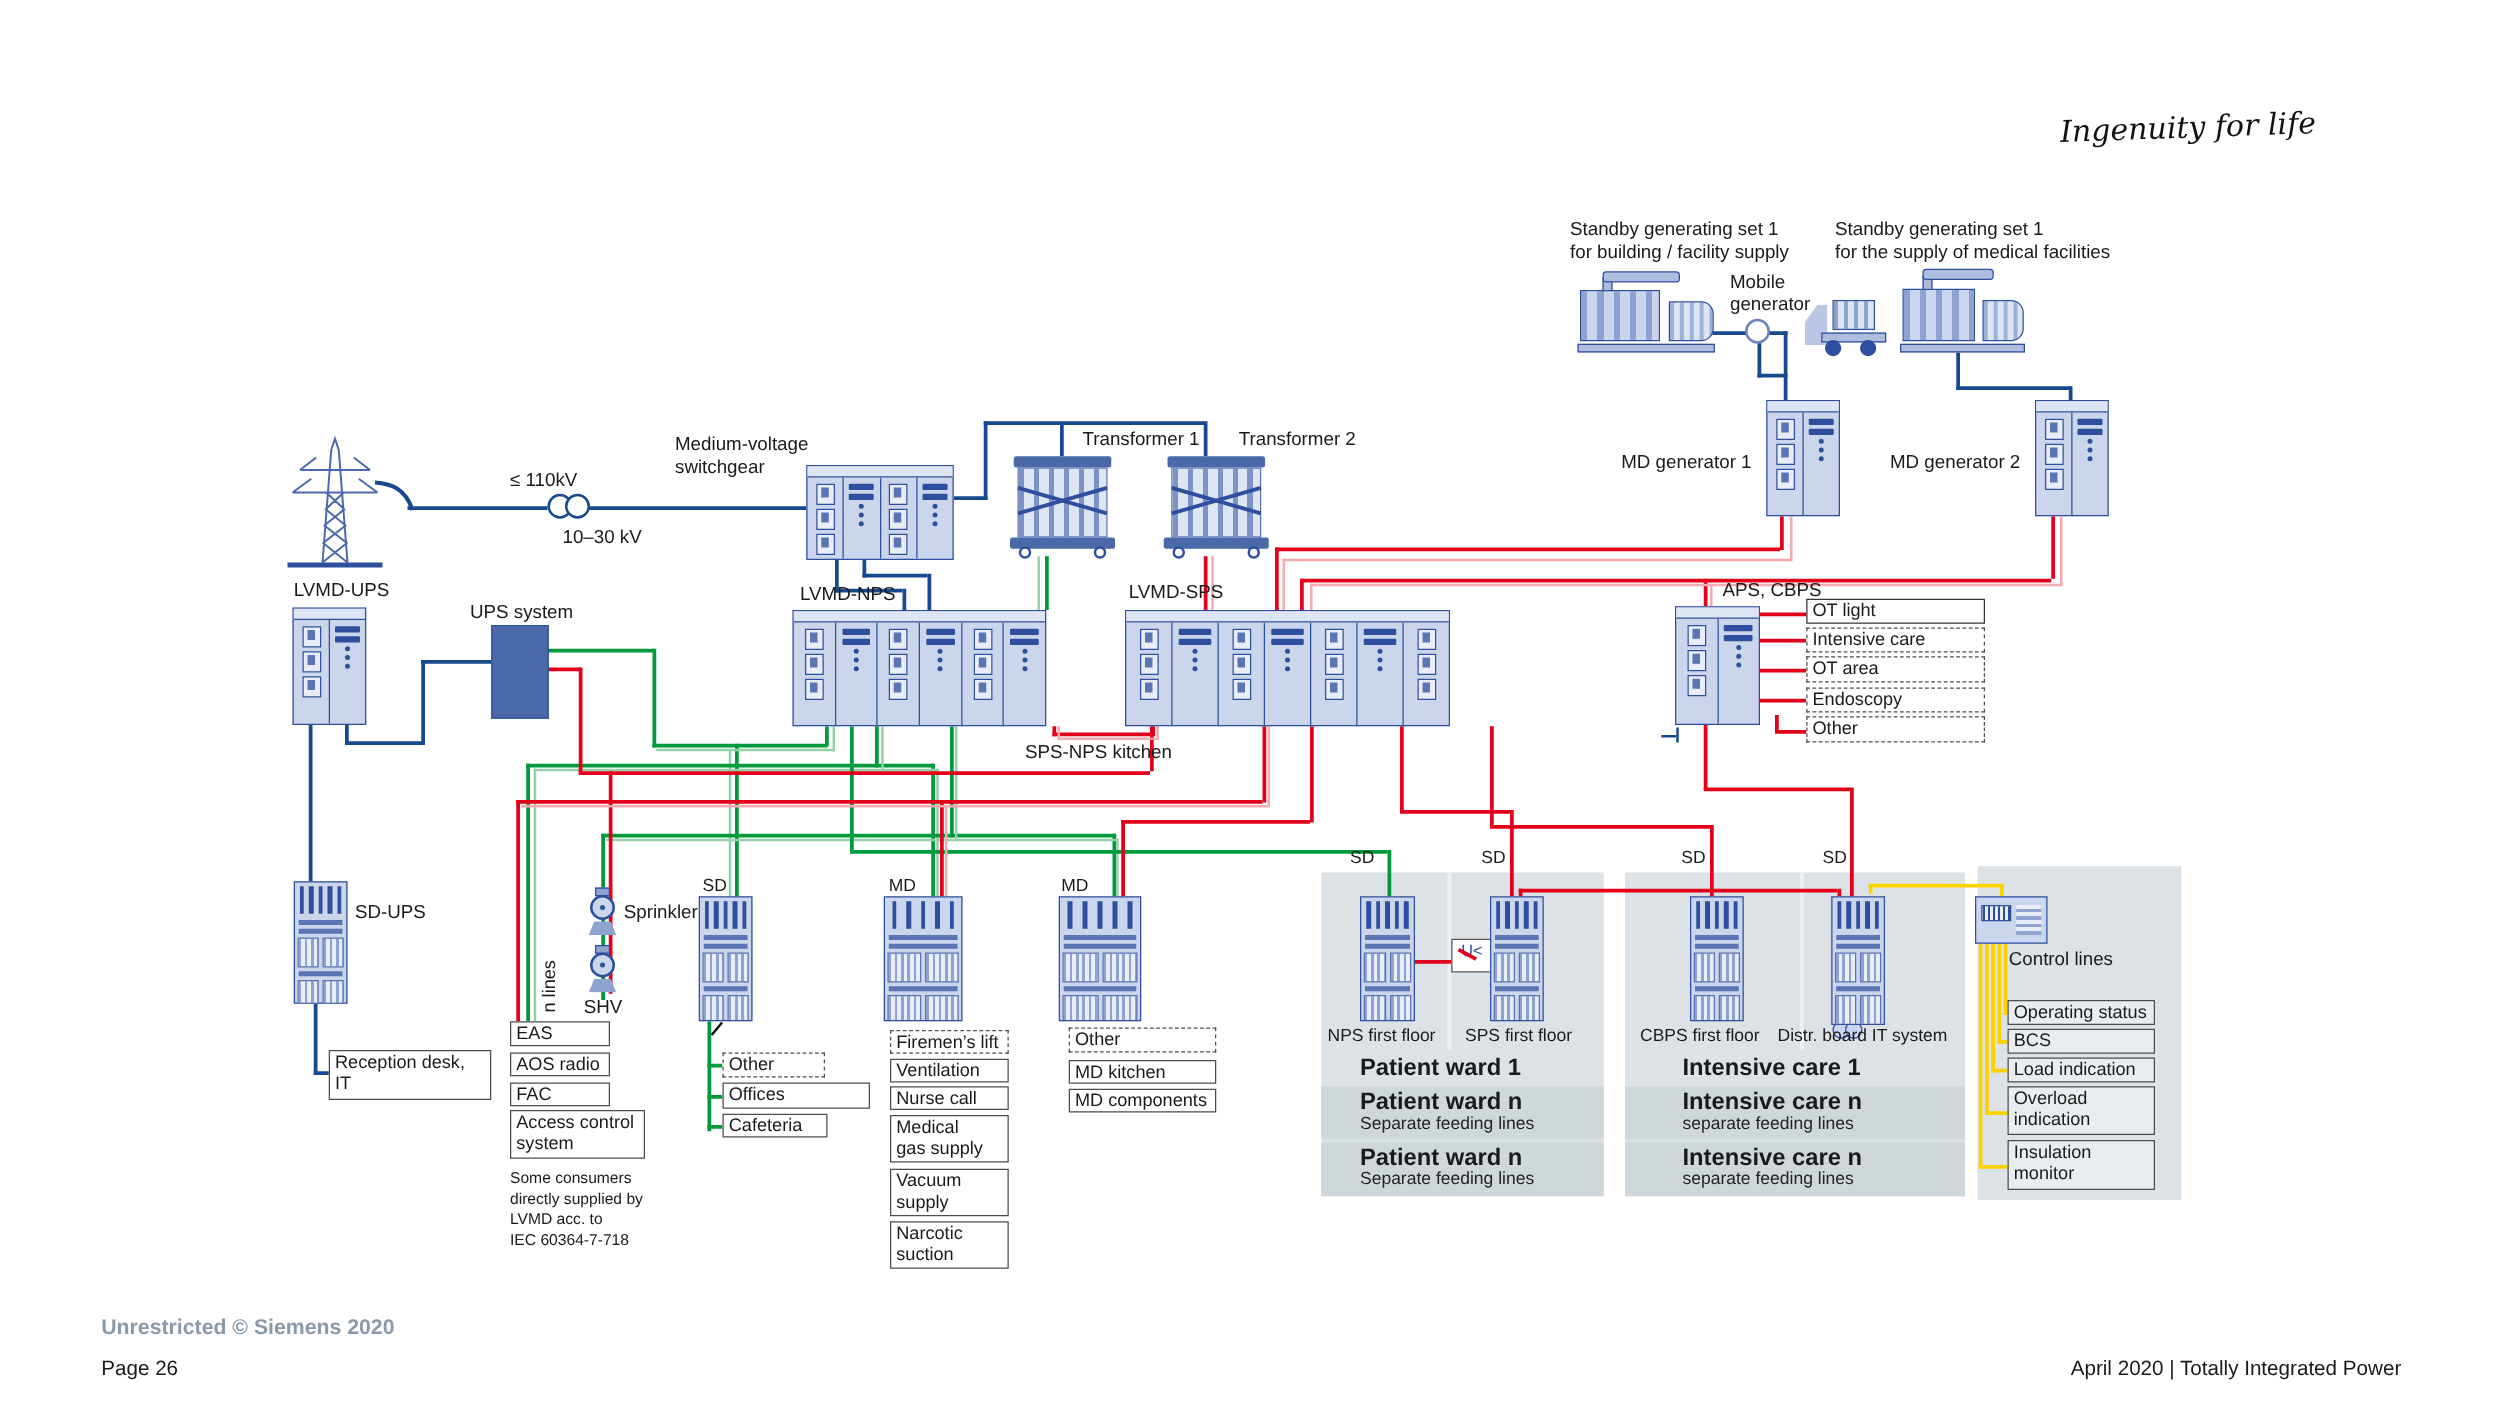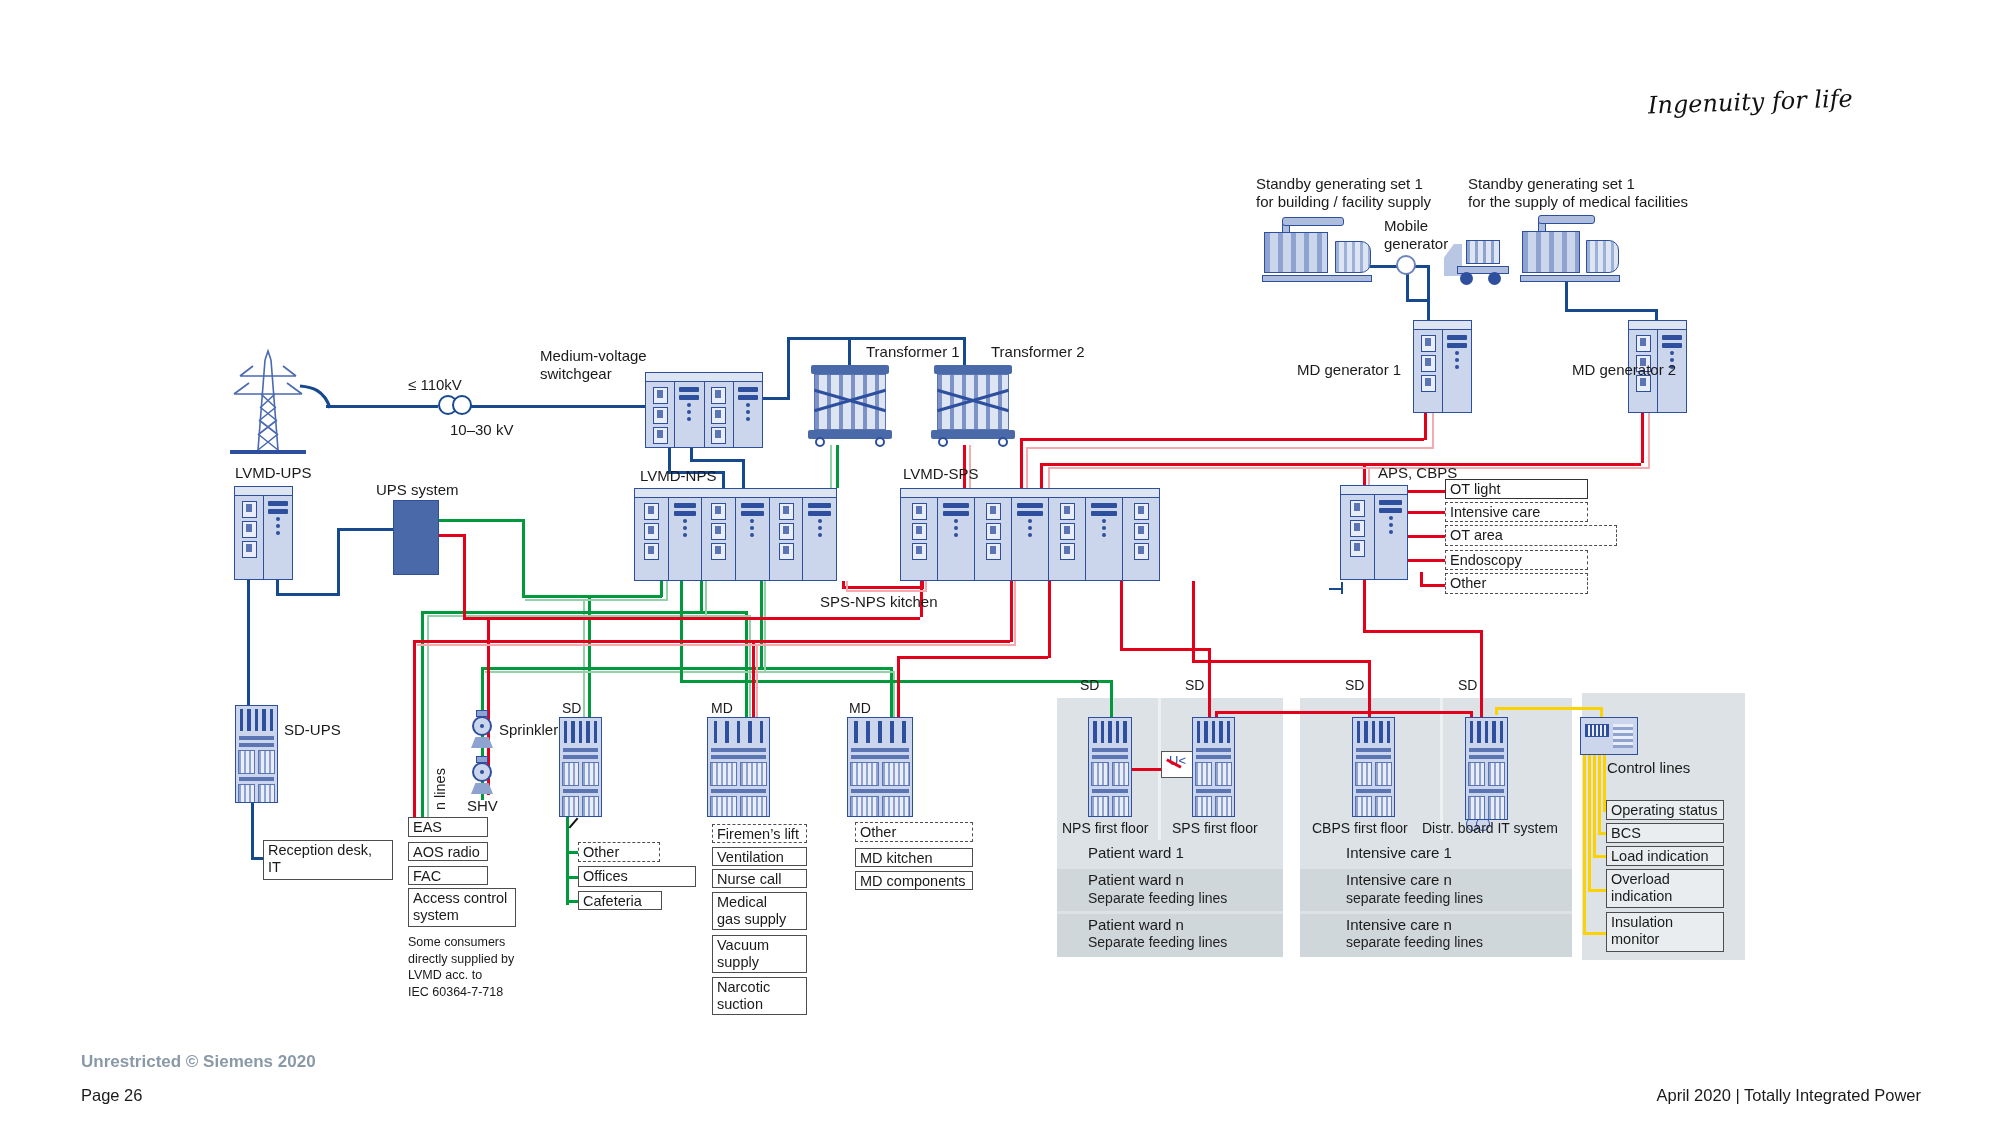--- a/index.html
+++ b/index.html
@@ -4,21 +4,21 @@
 <style>
   html,body{margin:0;padding:0;background:#fff;font-family:"Liberation Sans",sans-serif;color:#1a1a1a}
   #page{position:relative;width:2001px;height:1125px;background:#fff;overflow:hidden}
   .title{position:absolute;left:81px;top:30px;font-size:28px;font-weight:bold;color:#0c6472;line-height:1.34;white-space:pre-line}
   .brand{position:absolute;left:1598px;top:34px;font-size:48px;font-weight:bold;color:#009a9a;letter-spacing:3px}
   .tagline{position:absolute;left:1648px;top:88px;font-size:24px;font-style:italic;font-family:"DejaVu Serif",serif;color:#111;transform:rotate(-2deg)}
   .lbl{position:absolute;font-size:15px;line-height:1.22;white-space:pre-line}
   .sm{font-size:14px}
   .rot{position:absolute;font-size:14.5px;transform:rotate(-90deg);transform-origin:0 0;white-space:nowrap}
   .note{position:absolute;font-size:12.5px;line-height:1.32;white-space:pre-line}
-  .rowt{position:absolute;font-size:15px;font-weight:normal}
+  .rowt{position:absolute;font-size:19px;font-weight:bold}
   .rowsub{position:absolute;font-size:14px;color:#222}
   .box{position:absolute;background:#fff;border:1.5px solid #4d4d4d;font-size:14.5px;line-height:1.2;padding:1px 4px;white-space:pre-line;box-sizing:border-box}
   .dash{border:1.4px dashed #4d4d4d}
   .hl{border:1.6px solid #333}
   .pbox{background:#e9edef}
   .w{position:absolute}
   .bu{background:#17498f}.gr{background:#009a3d}.gl{background:#93d1a9}
   .rd{background:#e2001a}.rl{background:#f4abb0}.yl{background:#fcd200}
   .panel{position:absolute;background:#dce2e6}
   .prow{position:absolute;left:0;right:0;background:#d0d7da}
@@ -223,21 +223,21 @@
     <i class="w yl" style="left:1598px;top:832px;width:8px;height:2.5px"></i>
     <i class="w yl" style="left:1603px;top:755px;width:2.5px;height:57px"></i>
     <i class="w yl" style="left:1603px;top:809px;width:3px;height:2.5px"></i>
 
     <i class="w bu" style="left:1329px;top:588px;width:12px;height:2px"></i>
     <i class="w bu" style="left:1341px;top:582px;width:2px;height:12px"></i>
   </div>
 
   <div class="box hl" style="left:1445px;top:479px;width:143px;height:20px">OT light</div>
   <div class="box dash" style="left:1445px;top:502px;width:143px;height:20px">Intensive care rooms</div>
-  <div class="box dash" style="left:1445px;top:525px;width:172px;height:21px">OT area</div>
+  <div class="box dash" style="left:1445px;top:525px;width:143px;height:21px">OT area</div>
   <div class="box dash" style="left:1445px;top:550px;width:143px;height:20px">Endoscopy</div>
   <div class="box dash" style="left:1445px;top:573px;width:143px;height:21px">Other</div>
   <div class="box" style="left:263px;top:840px;width:130px;height:40px">Reception desk,
 IT</div>
   <div class="box" style="left:408px;top:817px;width:80px;height:20px">EAS</div>
   <div class="box" style="left:408px;top:842px;width:80px;height:19px">AOS radio</div>
   <div class="box" style="left:408px;top:866px;width:80px;height:19px">FAC</div>
   <div class="box" style="left:408px;top:888px;width:108px;height:39px">Access control
 system</div>
   <div class="box dash" style="left:578px;top:842px;width:82px;height:20px">Other</div>
@@ -690,21 +690,21 @@
 switchgear</div>
   <div class="lbl" style="left:866px;top:343px">Transformer 1</div>
   <div class="lbl" style="left:991px;top:343px">Transformer 2</div>
   <div class="lbl" style="left:1256px;top:175px">Standby generating set 1
 for building / facility supply</div>
   <div class="lbl" style="left:1384px;top:217px">Mobile
 generator</div>
   <div class="lbl" style="left:1468px;top:175px">Standby generating set 1
 for the supply of medical facilities</div>
   <div class="lbl" style="left:1297px;top:361px">MD generator 1</div>
-  <div class="lbl" style="left:1572px;top:361px">MD generator 2</div>
+  <div class="lbl" style="left:1512px;top:361px">MD generator 2</div>
   <div class="lbl" style="left:235px;top:464px">LVMD-UPS</div>
   <div class="lbl" style="left:376px;top:481px">UPS system</div>
   <div class="lbl" style="left:640px;top:467px">LVMD-NPS</div>
   <div class="lbl" style="left:903px;top:465px">LVMD-SPS</div>
   <div class="lbl" style="left:820px;top:593px">SPS-NPS kitchen</div>
   <div class="lbl" style="left:1378px;top:464px">APS, CBPS</div>
   <div class="lbl" style="left:284px;top:721px">SD-UPS</div>
   <div class="rot" style="left:432px;top:810px">n lines</div>
   <div class="lbl" style="left:499px;top:721px">Sprinkler</div>
   <div class="lbl" style="left:467px;top:797px">SHV</div>

